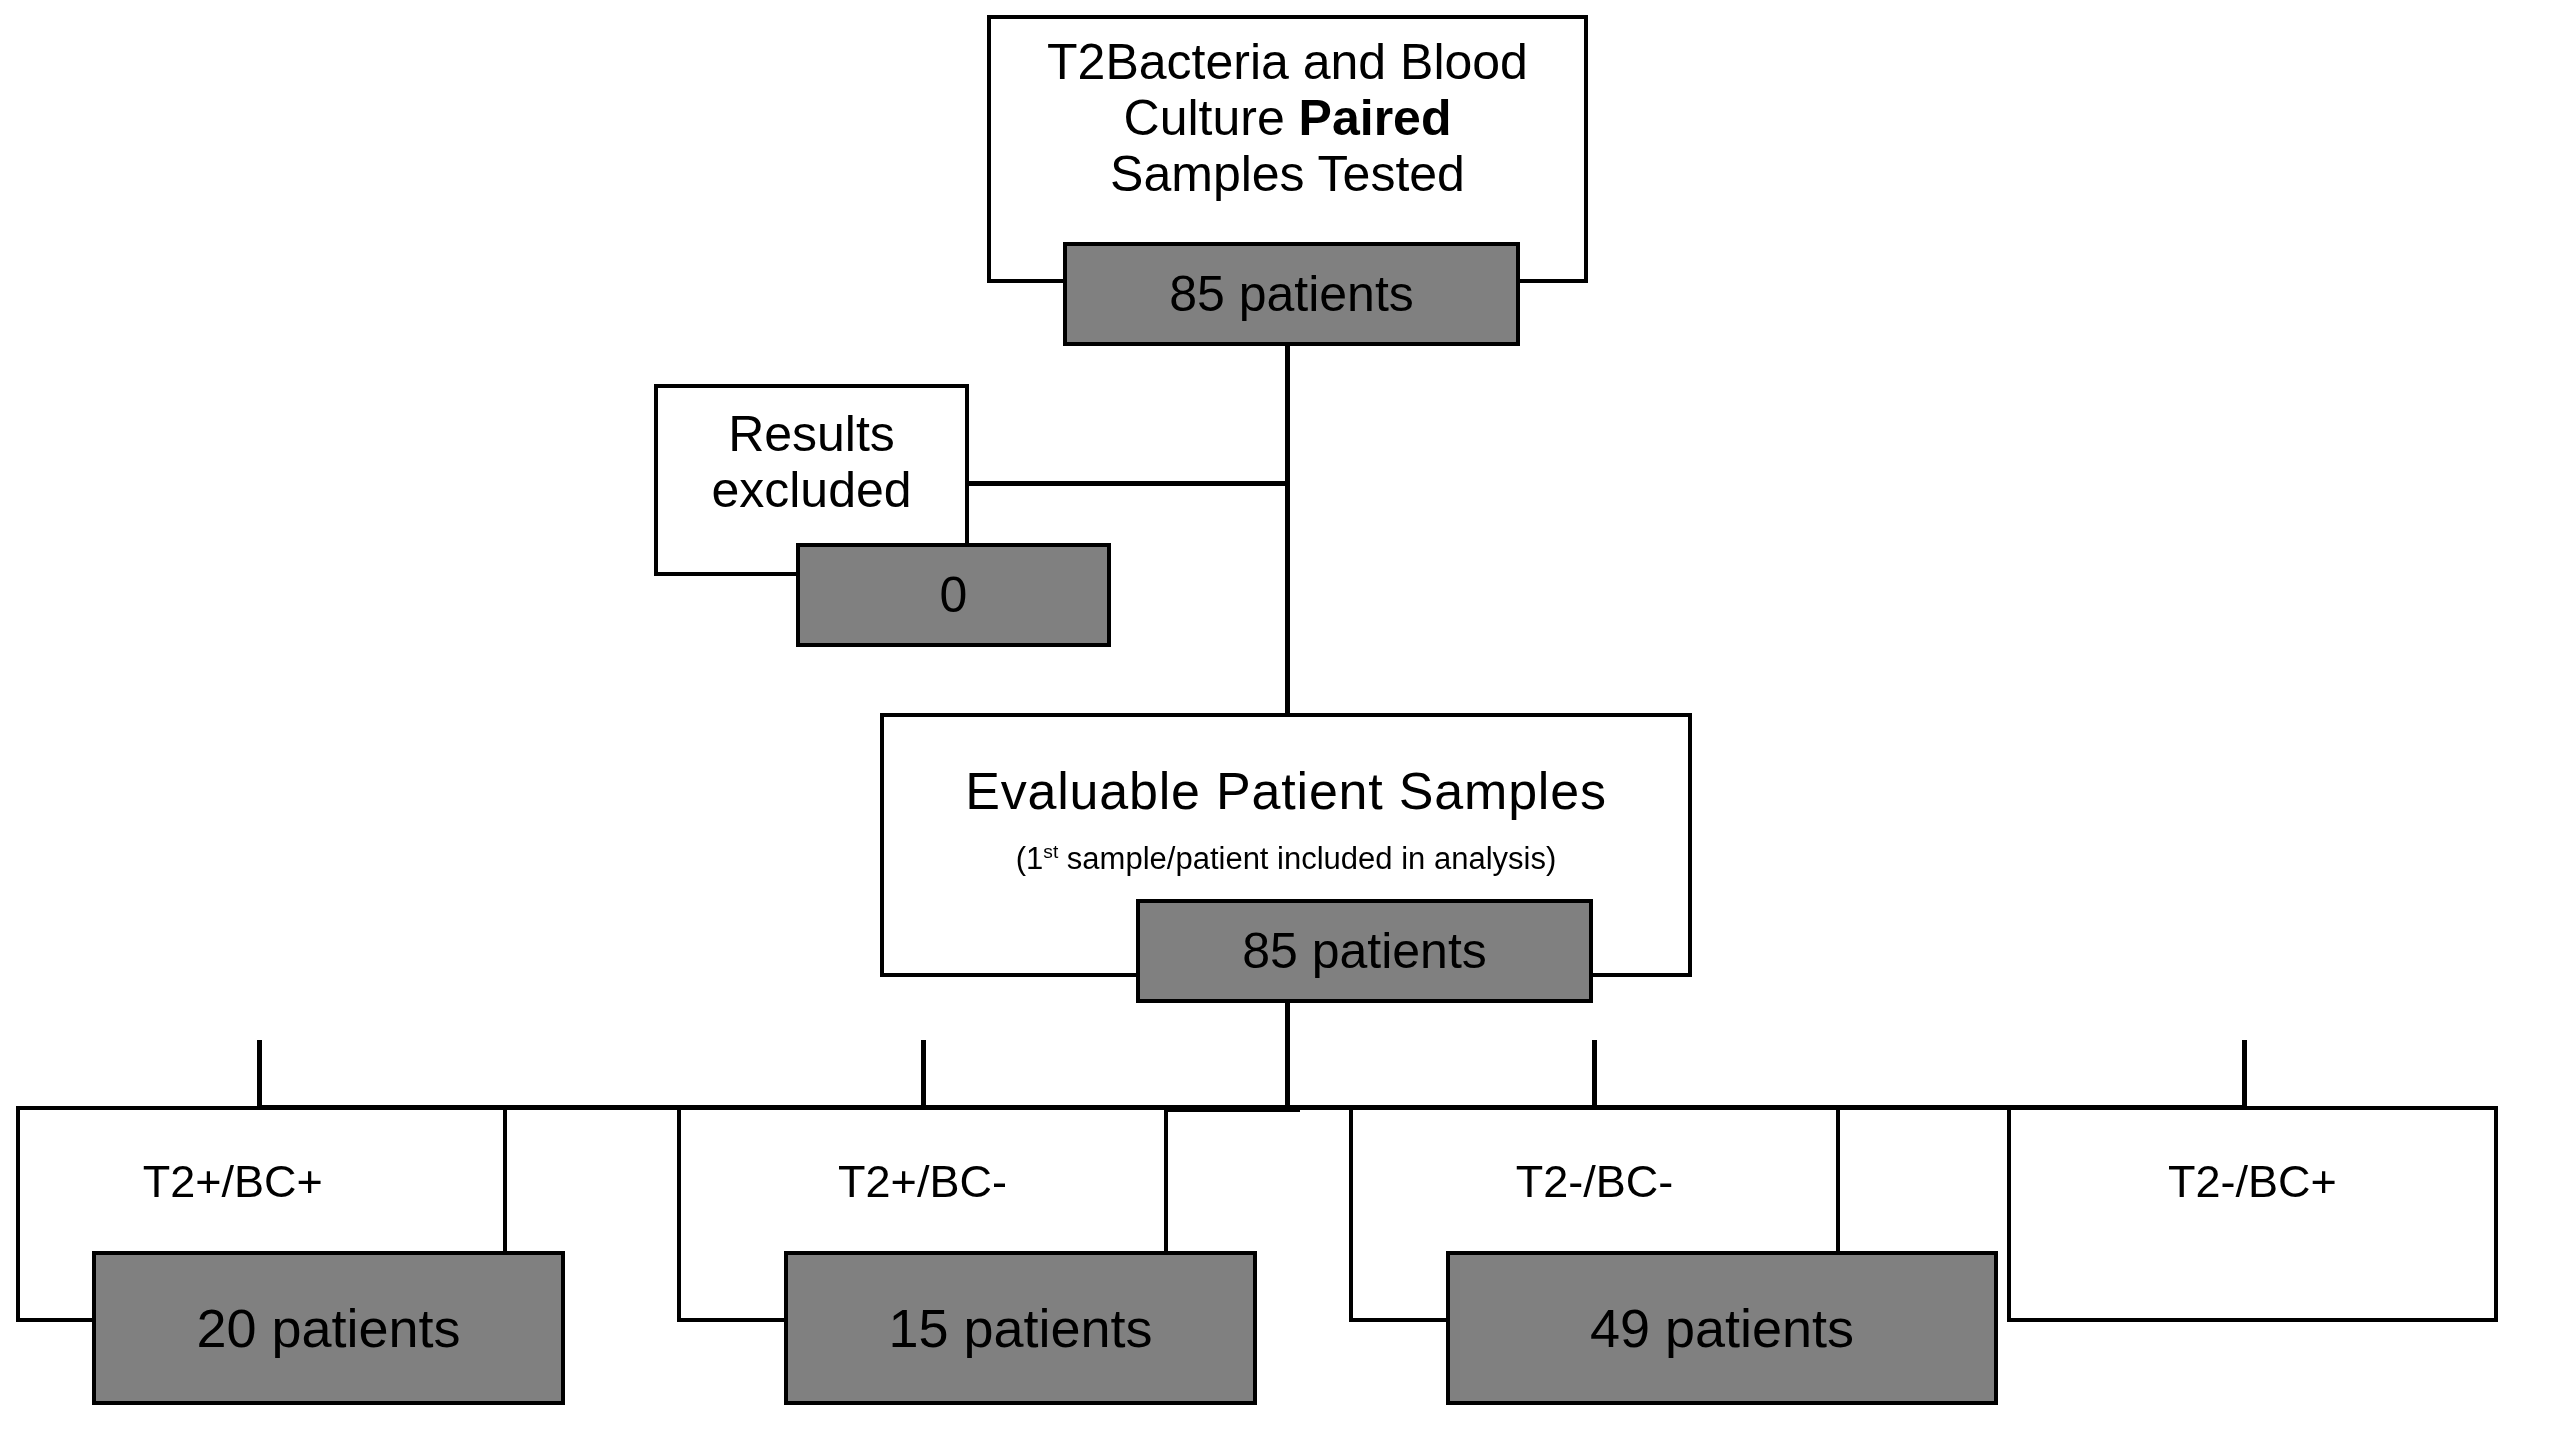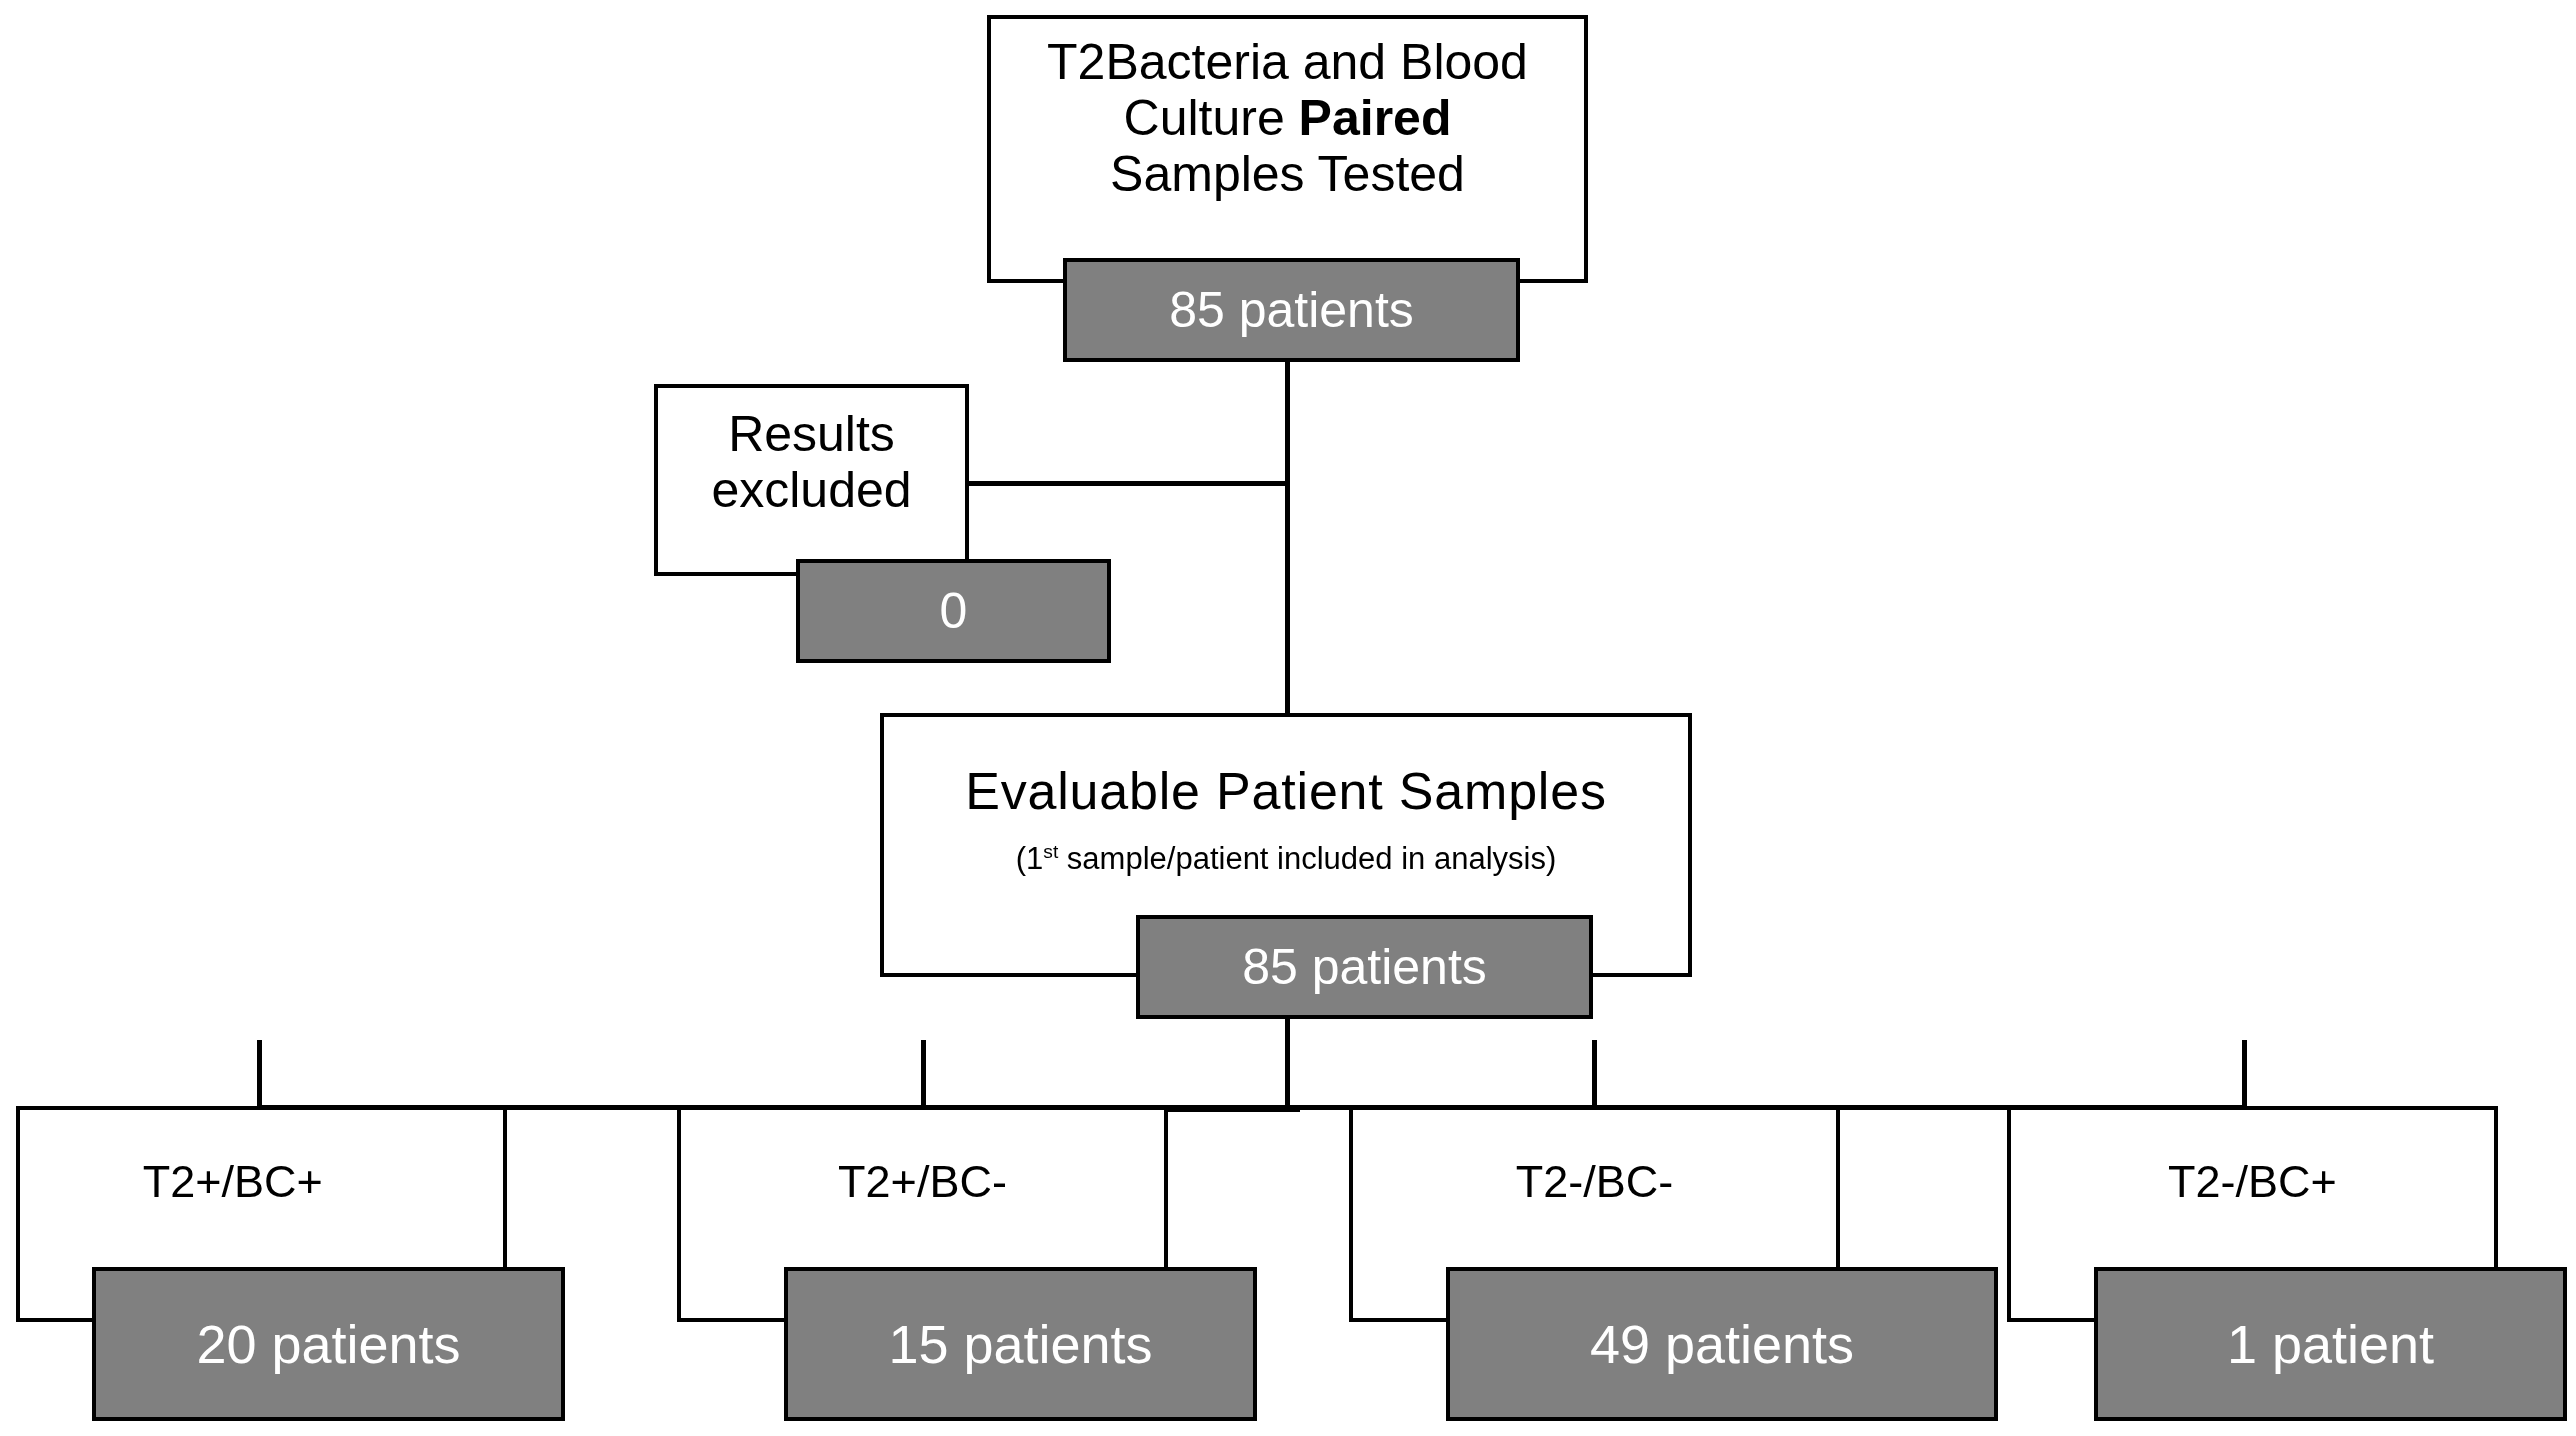--- a/index.html
+++ b/index.html
@@ -24,27 +24,26 @@
     background: #ffffff;
     border: 4.9px solid #000000;
     box-sizing: border-box;
     z-index: 2;
   }
   .gbox {
     position: absolute;
     background: #808080;
     border: 4.9px solid #000000;
     box-sizing: border-box;
-    color: #ffffff;
+    color: #000000;
     display: flex;
     align-items: center;
     justify-content: center;
     z-index: 5;
     white-space: nowrap;
-    margin-top: 16px;
   }
   .line-h {
     position: absolute;
     background: #000000;
     height: 4.9px;
     z-index: 1;
   }
   .line-v {
     position: absolute;
     background: #000000;
@@ -150,16 +149,15 @@
   <div class="wbox leaf-white" id="leaf1-white"></div>
   <div class="wtext leaf-text" id="leaf1-text">T2+/BC-</div>
   <div class="gbox leaf-gray" id="leaf1-gray">15 patients</div>
 
   <div class="wbox leaf-white" id="leaf2-white"></div>
   <div class="wtext leaf-text" id="leaf2-text">T2-/BC-</div>
   <div class="gbox leaf-gray" id="leaf2-gray">49 patients</div>
 
   <div class="wbox leaf-white" id="leaf3-white"></div>
   <div class="wtext leaf-text" id="leaf3-text">T2-/BC+</div>
-  <div class="gbox leaf-gray" id="leaf3-gray">1 patient</div>
 
 </div>
 
 
 </body></html>

